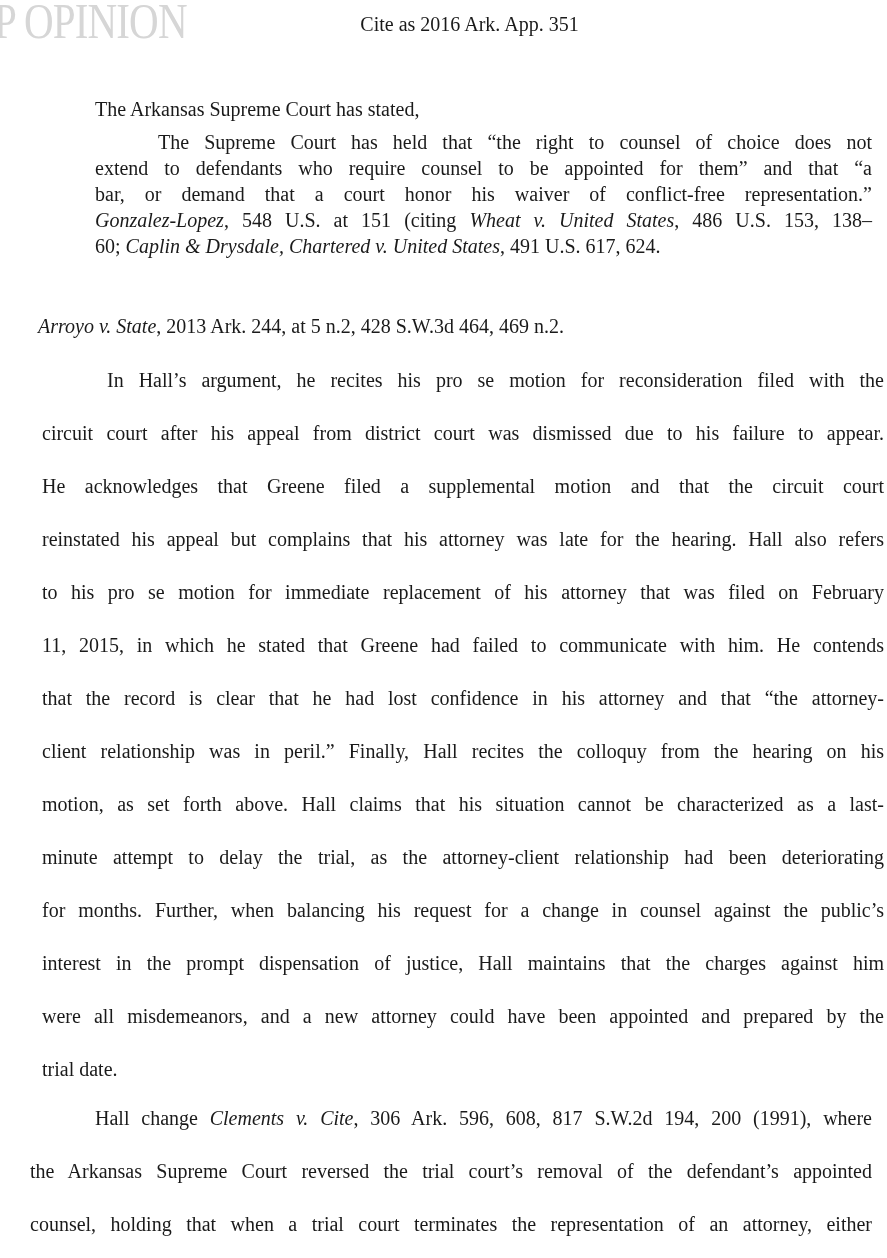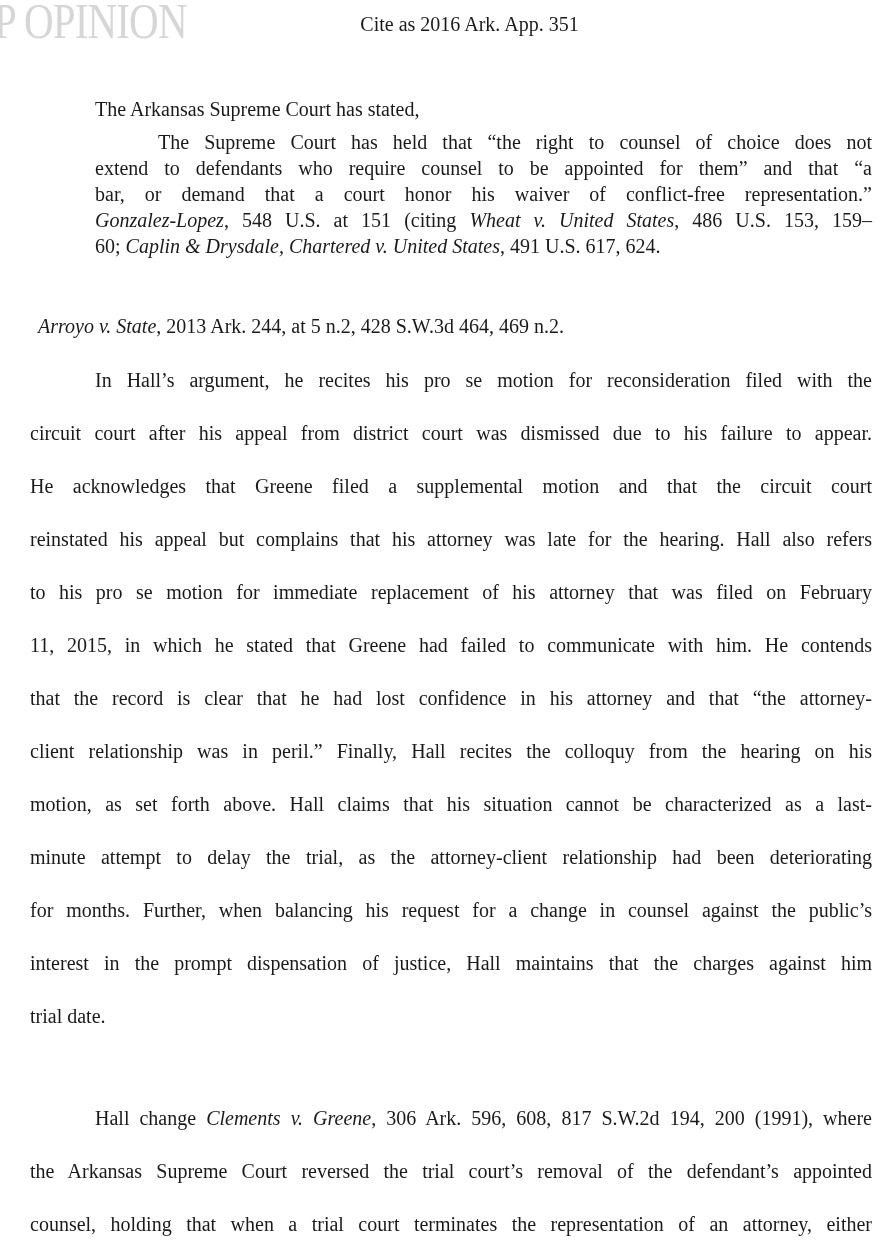--- a/index.html
+++ b/index.html
@@ -68,21 +68,21 @@
     }
     .body-para {
       position: absolute;
       left: 30px;
       width: 842px;
       font-size: 20px;
       line-height: 53px;
       text-align: justify;
       text-indent: 65px;
     }
-    .para-1 { top: 354px; }
+    .para-1 { top: 354px; margin-left: 12px; }
     .para-2 { top: 1092px; }
     .line {
       display: block;
       text-align: justify;
       text-align-last: justify;
       text-indent: 0;
       white-space: nowrap;
     }
     .line.first { padding-left: 65px; }
     .line.last { text-align-last: left; }
@@ -103,39 +103,40 @@
 <div class="watermark">P OPINION</div>
 
 <div class="running-header">Cite as 2016 Ark. App. 351</div>
 
 <div class="intro">The Arkansas Supreme Court has stated,</div>
 
 <div class="blockquote">
   <span class="bq-line first">The Supreme Court has held that “the right to counsel of choice does not</span>
   <span class="bq-line">extend to defendants who require counsel to be appointed for them” and that “a</span>
   <span class="bq-line">bar, or demand that a court honor his waiver of conflict-free representation.”</span>
-  <span class="bq-line"><i>Gonzalez-Lopez</i><span>, 548 U.S. at 151 (citing </span><i>Wheat v. United States</i><span>, 486 U.S. 153, 159–</span></span>
+  <span class="bq-line"><i>Gonzalez-Lopez</i><span>, 548 U.S. at 151 (citing </span><i>Wheat v. United States</i><span>, 486 U.S. 153, 138–</span></span>
   <span class="bq-line last"><span>60; </span><i>Caplin &amp; Drysdale, Chartered v. United States</i><span>, 491 U.S. 617, 624.</span></span>
 </div>
 
 <div class="cite-line"><i>Arroyo v. State</i><span>, 2013 Ark. 244, at 5 n.2, 428 S.W.3d 464, 469 n.2.</span></div>
 
 <div class="body-para para-1">
   <span class="line first">In Hall’s argument, he recites his pro se motion for reconsideration filed with the</span>
   <span class="line">circuit court after his appeal from district court was dismissed due to his failure to appear.</span>
   <span class="line">He acknowledges that Greene filed a supplemental motion and that the circuit court</span>
   <span class="line">reinstated his appeal but complains that his attorney was late for the hearing.  Hall also refers</span>
   <span class="line">to his pro se motion for immediate replacement of his attorney that was filed on February</span>
   <span class="line">11, 2015, in which he stated that Greene had failed to communicate with him.  He contends</span>
   <span class="line">that the record is clear that he had lost confidence in his attorney and that “the attorney-</span>
   <span class="line">client relationship was in peril.”  Finally, Hall recites the colloquy from the hearing on his</span>
   <span class="line">motion, as set forth above.  Hall claims that his situation cannot be characterized as a last-</span>
   <span class="line">minute attempt to delay the trial, as the attorney-client relationship had been deteriorating</span>
   <span class="line">for months.  Further, when balancing his request for a change in counsel against the public’s</span>
   <span class="line">interest in the prompt dispensation of justice, Hall maintains that the charges against him</span>
+  <span class="line">were all misdemeanors, and a new attorney could have been appointed and prepared by the</span>
   <span class="line last">trial date.</span>
 </div>
 
 <div class="body-para para-2">
-  <span class="line first"><span>Hall change </span><i>Clements v. Greene</i><span>, 306 Ark. 596, 608, 817 S.W.2d 194, 200 (1991), where</span></span>
+  <span class="line first"><span>Hall change </span><i>Clements v. Cite</i><span>, 306 Ark. 596, 608, 817 S.W.2d 194, 200 (1991), where</span></span>
   <span class="line">the Arkansas Supreme Court reversed the trial court’s removal of the defendant’s appointed</span>
   <span class="line">counsel, holding that when a trial court terminates the representation of an attorney, either</span>
 </div>
 
 </body></html>

